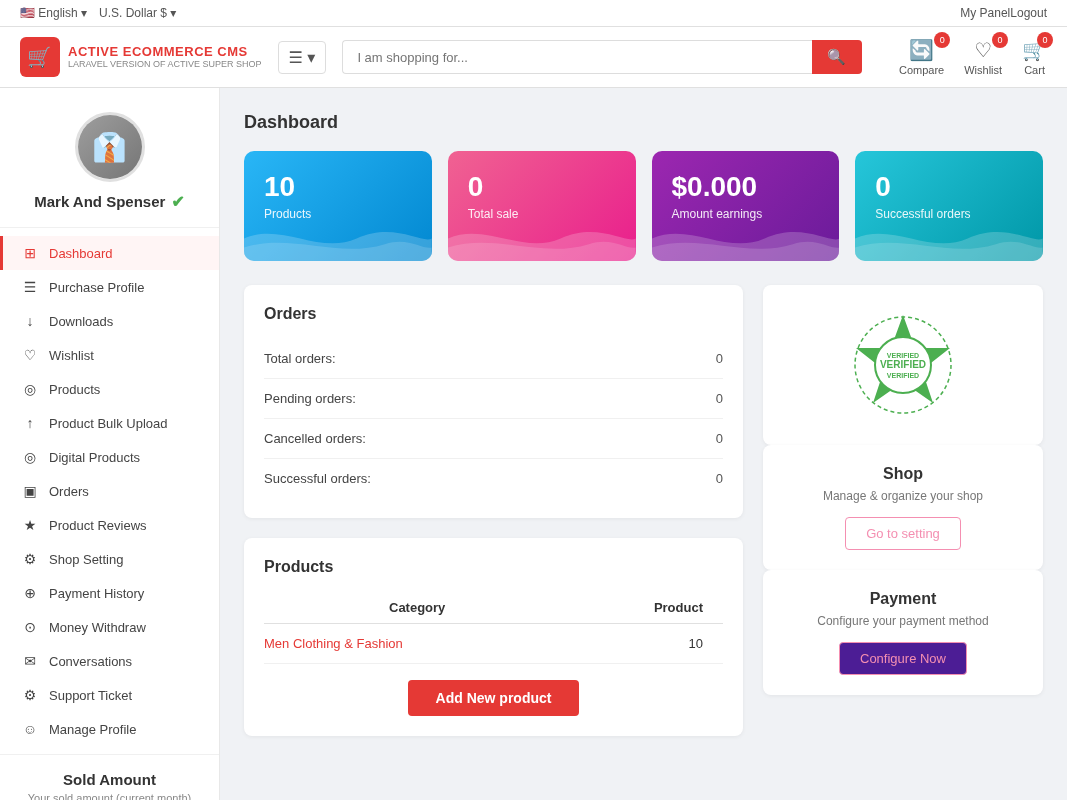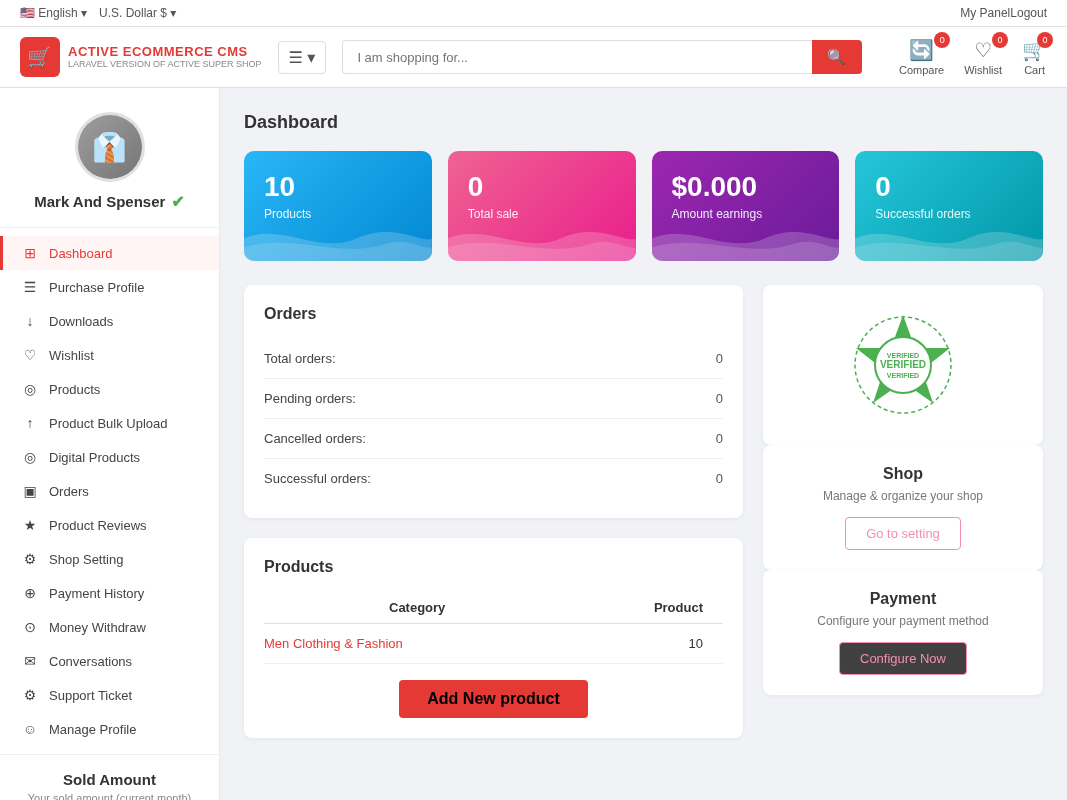--- a/index.html
+++ b/index.html
@@ -163,22 +163,22 @@
 
     
     .products-card { background: white; border-radius: 8px; padding: 20px; box-shadow: 0 1px 4px rgba(0,0,0,0.06); }
     .products-table { width: 100%; border-collapse: collapse; margin-bottom: 16px; }
     .products-table th { text-align: center; font-size: 13px; font-weight: bold; color: #333; padding: 8px 0; border-bottom: 1px solid #e0e0e0; }
     .products-table td { padding: 12px 0; font-size: 13px; border-bottom: 1px solid #f0f0f0; }
     .products-table td.cat-link { color: #e53935; cursor: pointer; }
     .products-table td.right { text-align: right; padding-right: 20px; }
     .add-product-btn {
       display: block; margin: 16px auto 0;
-      background: #e53935; color: #000000; border: none;
-      padding: 10px 28px; border-radius: 4px; font-size: 16px;
+      background: #e53935; color: #ffffff; border: none;
+      padding: 10px 28px; border-radius: 4px; font-size: 14px;
       cursor: pointer; font-weight: bold;
     }
 
     
     .right-side { display: flex; flex-direction: column; }
     .verified-card {
       background: white; border-radius: 8px;
       padding: 20px; box-shadow: 0 1px 4px rgba(0,0,0,0.06);
       display: flex; align-items: center; justify-content: center;
       min-height: 160px;
@@ -197,21 +197,21 @@
       font-size: 16px; font-weight: bold; margin-bottom: 6px;
     }
     .shop-card-sub, .payment-card-sub {
       font-size: 12px; color: #777; margin-bottom: 14px;
     }
     .go-setting-btn {
       border: 1px solid #f48fb1; color: #f48fb1; background: white;
       padding: 8px 20px; border-radius: 4px; cursor: pointer; font-size: 13px;
     }
     .configure-btn {
-      border: 1px solid #f48fb1; color: #f48fb1; background: #404040;
+      border: 1px solid #f48fb1; color: #f48fb1; background: #4c1d95;
       padding: 8px 20px; border-radius: 4px; cursor: pointer; font-size: 13px;
     }
   </style>
 </head>
 <body>
 
 <div class="top-bar">
   <div class="top-bar-left">
     <span>🇺🇸 <span>English</span> ▾</span>
     <span><span>U.S. Dollar $</span> ▾</span>

